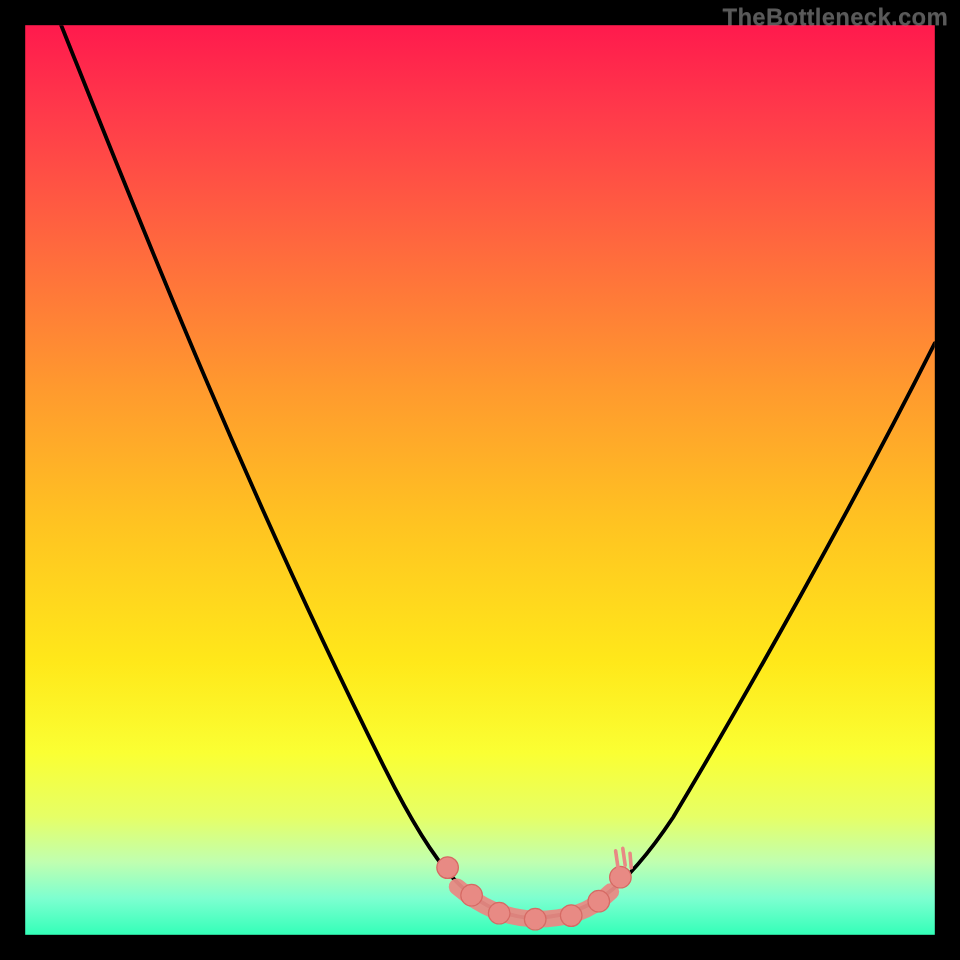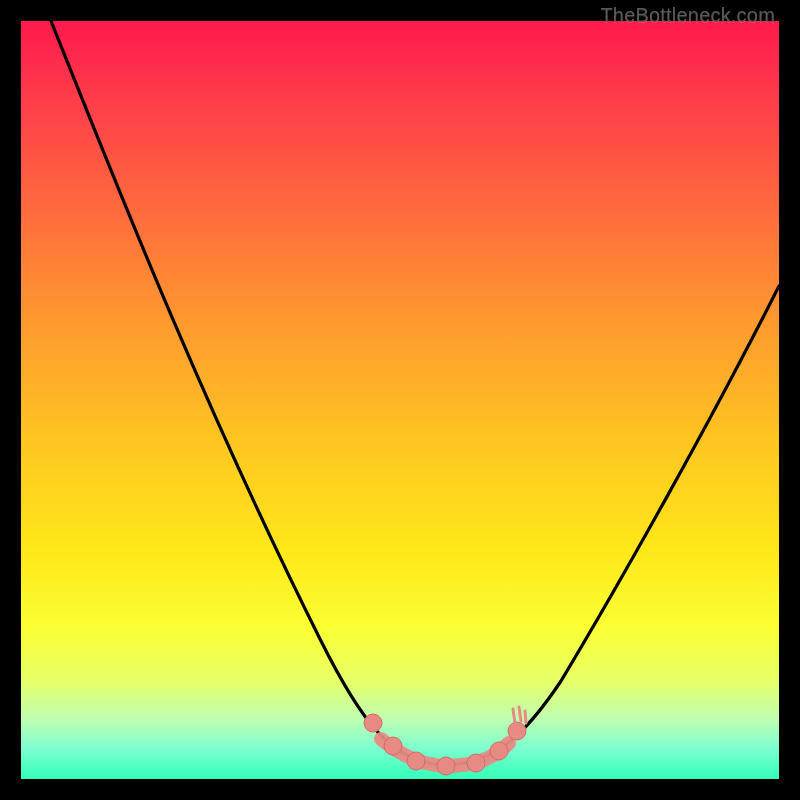--- a/index.html
+++ b/index.html
@@ -27,24 +27,24 @@
       #faff33 80%,
       #e6ff66 87%,
       #c0ffb0 92%,
       #7dffd0 96%,
       #33ffb8 100%
     );
   }
   .watermark {
     position: absolute;
     top: 4px;
-    right: 25px;
+    right: 10px;
     color: #5a5a5a;
     font-size: 20px;
-    font-weight: 400;
+    font-weight: 700;
     letter-spacing: 0.2px;
     text-shadow: 0 1px 0 rgba(255,255,255,0.15);
     user-select: none;
   }
   svg.curve {
     position: absolute;
     left: 0;
     top: 0;
     width: 758px;
     height: 758px;

